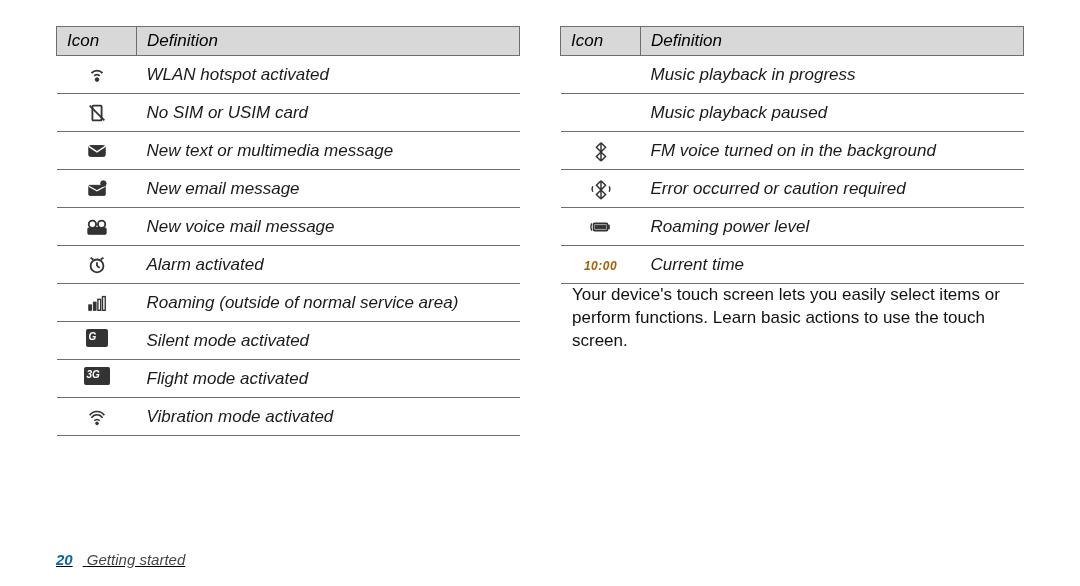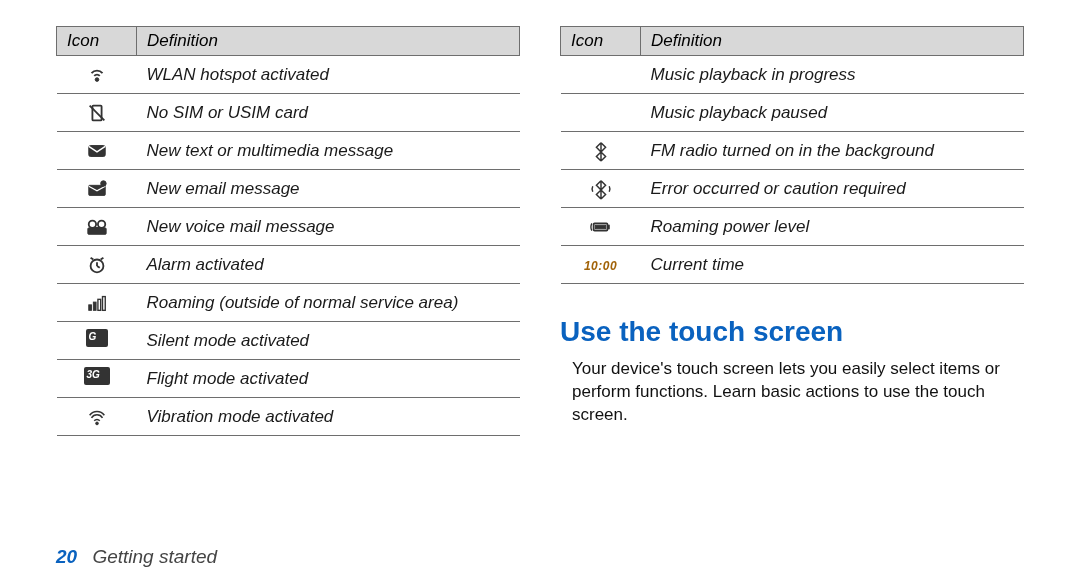--- a/index.html
+++ b/index.html
@@ -80,21 +80,22 @@
     .body-text {
       font-size: 17px;
       color: #111;
       line-height: 1.35;
       margin-left: 12px;
     }
     .footer {
       position: absolute;
       bottom: 18px;
       left: 56px;
-      font-size: 19px;
+      font-size: 15px;
+      text-decoration: underline;
     }
     .page-num {
       color: #0a62bf;
       font-style: italic;
       font-weight: 600;
       margin-right: 10px;
     }
     .footer-section {
       color: #444;
       font-style: italic;
@@ -259,21 +260,21 @@
             </svg>
           </td>
           <td>Music playback paused</td>
         </tr>
         <tr>
           <td class="icon-cell">
             <svg class="icon-img" viewBox="0 0 24 24">
               <path d="M12 3l5 5-5 5 5 5-5 5M12 3l-5 5 5 5-5 5 5 5M12 3v20" stroke-width="1.6"></path>
             </svg>
           </td>
-          <td>FM radio turned on in the background</td>
+          <td>FM voice turned on in the background</td>
         </tr>
         <tr>
           <td class="icon-cell">
             <svg class="icon-img" viewBox="0 0 24 24">
               <path d="M12 3l5 5-5 5 5 5-5 5M12 3l-5 5 5 5-5 5 5 5M12 3v20" stroke-width="1.6"></path>
               <path d="M3 9c-1 2-1 4 0 6M21 9c1 2 1 4 0 6" stroke-width="1.6"></path>
             </svg>
           </td>
           <td>Error occurred or caution required</td>
         </tr>
@@ -290,21 +291,20 @@
         </tr>
         <tr>
           <td class="icon-cell">
             <span class="icon-text">10:00</span>
           </td>
           <td>Current time</td>
         </tr>
       </tbody>
     </table>
 
-    <h2 class="section-heading">Use the touch screen</h2>
     <p class="body-text">Your device's touch screen lets you easily select items or perform functions. Learn basic actions to use the touch screen.</p>
   </div>
 </div>
 
 <div class="footer">
   <span class="page-num">20</span>
   <span class="footer-section">Getting started</span>
 </div>
 
 </body></html>

